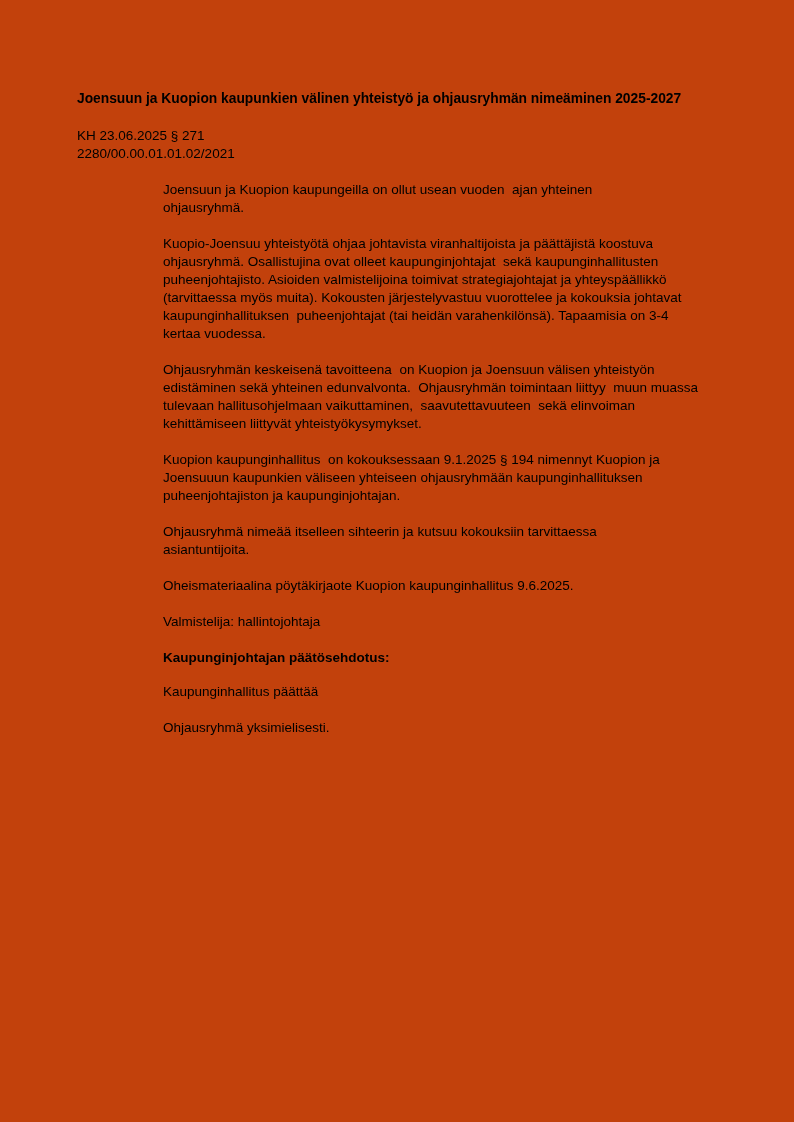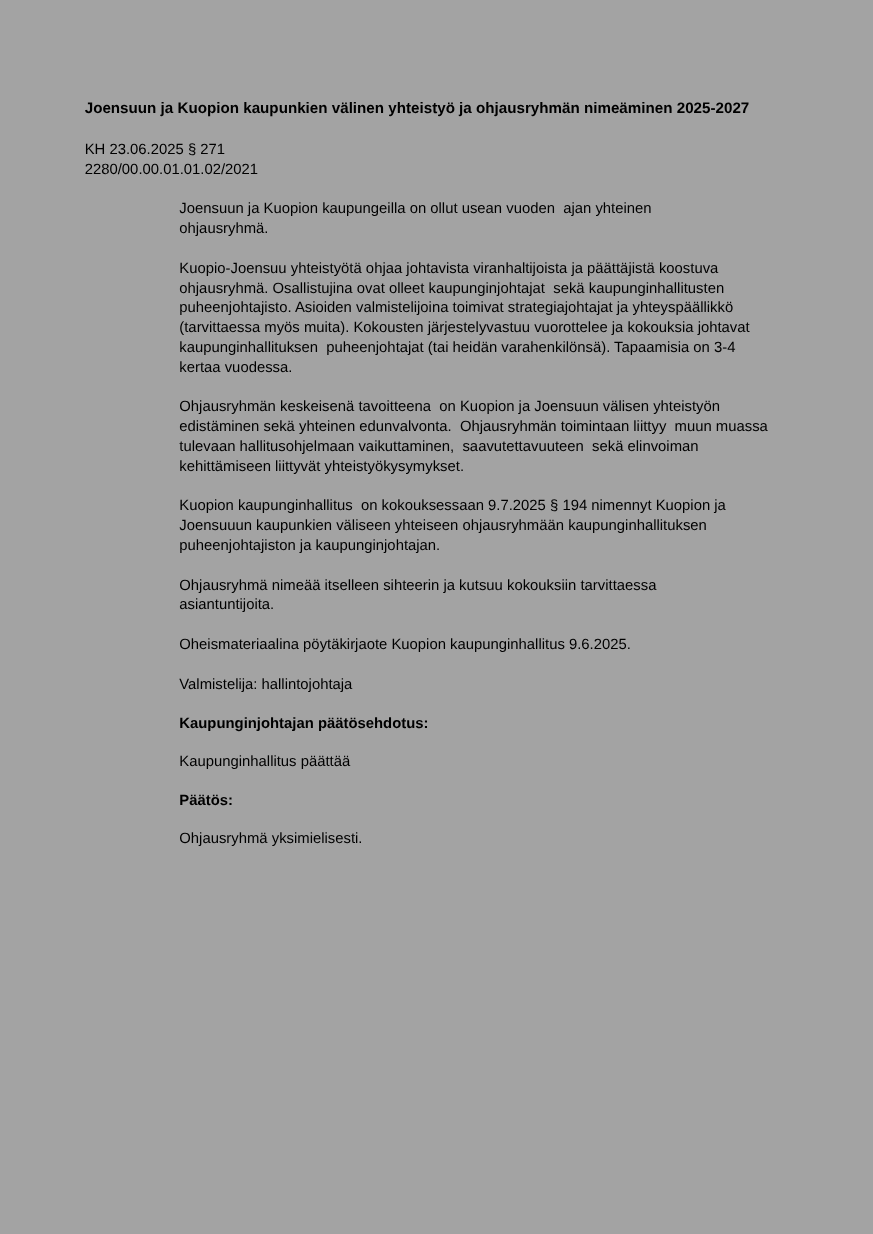--- a/index.html
+++ b/index.html
@@ -1,20 +1,20 @@
 <!DOCTYPE html>
 <html><head>
 <meta charset="utf-8">
 <style>
   html, body { margin: 0; padding: 0; background: #ffffff; }
   .page {
     position: relative;
     width: 794px;
     height: 1122px;
-    background: #a3a3a3;
+    background: #c2410c;
     color: #000000;
     font-family: "Liberation Sans", "DejaVu Sans", sans-serif;
     font-size: 13.5px;
     line-height: 18px;
     overflow: hidden;
   }
   .content {
     position: absolute;
     left: 77px;
     top: 90px;
@@ -51,27 +51,26 @@
       <div class="block p">Kuopio-Joensuu yhteistyötä ohjaa johtavista viranhaltijoista ja päättäjistä koostuva
 ohjausryhmä. Osallistujina ovat olleet kaupunginjohtajat  sekä kaupunginhallitusten
 puheenjohtajisto. Asioiden valmistelijoina toimivat strategiajohtajat ja yhteyspäällikkö
 (tarvittaessa myös muita). Kokousten järjestelyvastuu vuorottelee ja kokouksia johtavat
 kaupunginhallituksen  puheenjohtajat (tai heidän varahenkilönsä). Tapaamisia on 3-4
 kertaa vuodessa.</div>
       <div class="block p">Ohjausryhmän keskeisenä tavoitteena  on Kuopion ja Joensuun välisen yhteistyön
 edistäminen sekä yhteinen edunvalvonta.  Ohjausryhmän toimintaan liittyy  muun muassa
 tulevaan hallitusohjelmaan vaikuttaminen,  saavutettavuuteen  sekä elinvoiman
 kehittämiseen liittyvät yhteistyökysymykset.</div>
-      <div class="block p">Kuopion kaupunginhallitus  on kokouksessaan 9.7.2025 § 194 nimennyt Kuopion ja
+      <div class="block p">Kuopion kaupunginhallitus  on kokouksessaan 9.1.2025 § 194 nimennyt Kuopion ja
 Joensuuun kaupunkien väliseen yhteiseen ohjausryhmään kaupunginhallituksen
 puheenjohtajiston ja kaupunginjohtajan.</div>
       <div class="block p">Ohjausryhmä nimeää itselleen sihteerin ja kutsuu kokouksiin tarvittaessa
 asiantuntijoita.</div>
       <div class="block p">Oheismateriaalina pöytäkirjaote Kuopion kaupunginhallitus 9.6.2025.</div>
       <div class="block p">Valmistelija: hallintojohtaja</div>
       <div class="block h">Kaupunginjohtajan päätösehdotus:</div>
       <div class="block p">Kaupunginhallitus päättää</div>
-      <div class="block h">Päätös:</div>
       <div class="block p">Ohjausryhmä yksimielisesti.</div>
     </div>
 
   </div>
 </div>
 
 </body></html>

